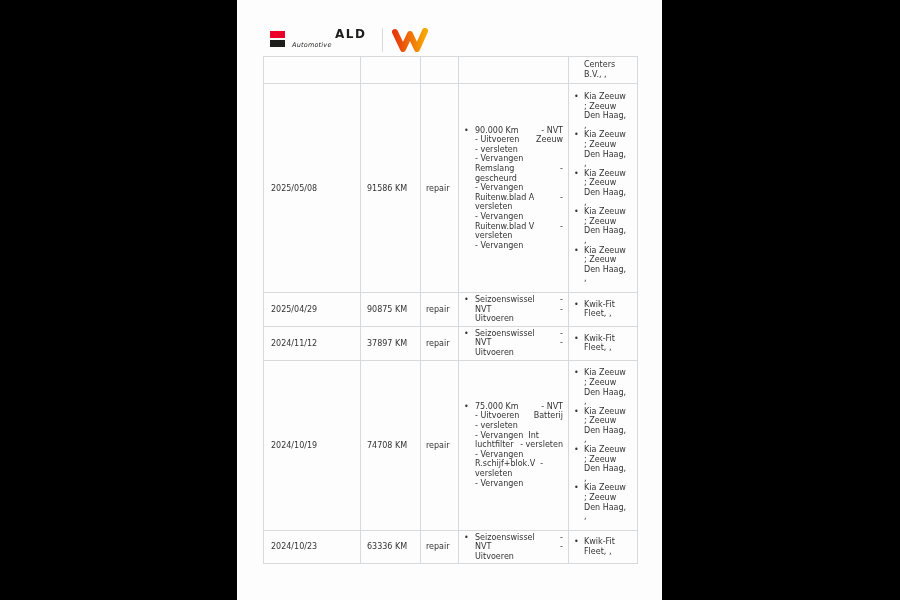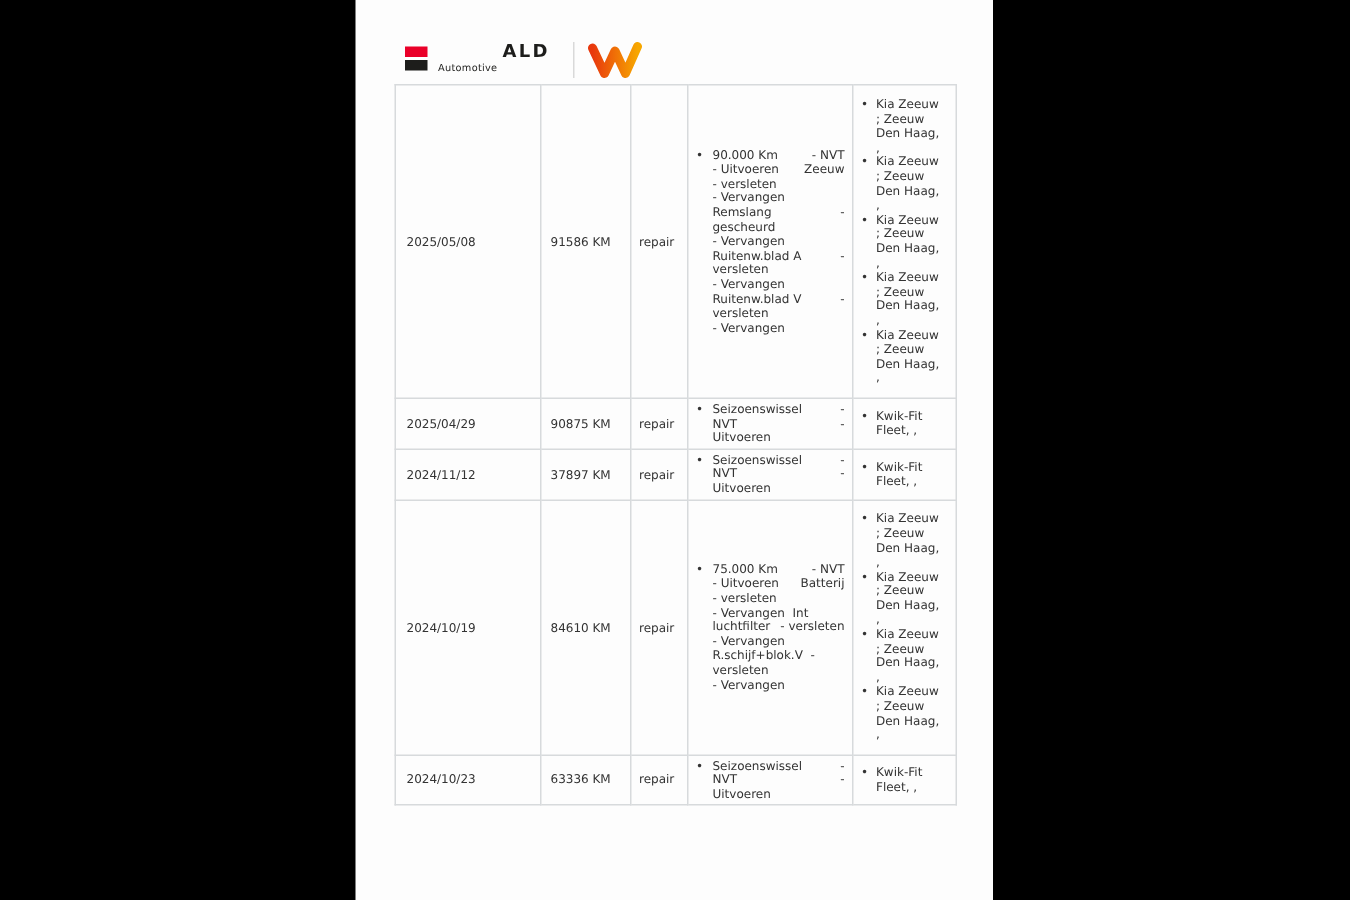--- a/index.html
+++ b/index.html
@@ -10,21 +10,21 @@
            background:#fdfdfd; }
 
   
   .brand { position:absolute; top:28px; left:33px; display:flex; align-items:flex-start; }
   .ald-mark { width:15px; height:16px; margin-top:3px; }
   .ald-mark .r { height:7px; }
   .ald-mark .g { height:2px; background:#fff; }
   .ald-mark .b { height:7px; }
   .ald-text { margin-left:7px; }
   .ald-name { font-size:12px; font-weight:bold; letter-spacing:1.5px; line-height:13px;margin-left:43px; }
-  .ald-sub  { font-size:6.5px; line-height:8px; letter-spacing:0.2px; }
+  .ald-sub  { font-size:6.5px; line-height:8px; letter-spacing:0.2px;font-style:italic; }
   .brand-divider { width:1px; height:24px; background:#d9d9d9; margin:0 8px 0 16px; }
   .wlogo { width:38px; height:25px; margin-top:0; }
 
   
   table.maint { position:absolute; left:26px; top:56px; width:374px;
                 border-collapse:collapse; table-layout:fixed; }
   table.maint td { border:1px solid #d7dadc; vertical-align:middle;
                    font-size:8px; color:#333; padding:2px 0; overflow:hidden; }
   .cell-date { padding-left:7px !important; }
   .cell-km   { padding-left:6px !important;margin-left:33px; }
@@ -76,20 +76,36 @@
 
     <table class="maint">
       <colgroup>
         <col style="width:97px">
           <col style="width:60px">
           <col style="width:38px">
         <col style="width:110px">
           <col style="width:69px">
       </colgroup>
       <tbody id="maint-tbody">
+          <tr style="height: 27px;">
+            <td class="cell-date"></td>
+            <td class="cell-km"></td>
+            <td class="cell-type"></td>
+            <td>
+              <div class="desc-wrap"></div>
+            </td>
+            <td>
+              <div class="sup-wrap">
+                <div class="sup-item">
+                  <div class="sline">Centers</div>
+                  <div class="sline">B.V., ,</div>
+                </div>
+              </div>
+            </td>
+          </tr>
           <tr style="height: 209px;">
             <td class="cell-date">2025/05/08</td>
             <td class="cell-km">91586 KM</td>
             <td class="cell-type">repair</td>
             <td>
               <div class="desc-wrap">
                 <div class="dline"><span class="bullet">•</span><span>90.000 Km</span><span>- NVT</span></div>
                 <div class="dline"><span>- Uitvoeren</span><span>Zeeuw</span></div>
                 <div class="dline plain"><span>- versleten</span></div>
                 <div class="dline plain"><span>- Vervangen</span></div>
@@ -181,21 +197,21 @@
                 <div class="sup-item">
                   <span class="bullet">•</span>
                   <div class="sline">Kwik-Fit</div>
                   <div class="sline">Fleet, ,</div>
                 </div>
               </div>
             </td>
           </tr>
           <tr style="height: 170px;">
             <td class="cell-date">2024/10/19</td>
-            <td class="cell-km">84610 KM</td>
+            <td class="cell-km">74708 KM</td>
             <td class="cell-type">repair</td>
             <td>
               <div class="desc-wrap">
                 <div class="dline"><span class="bullet">•</span><span>75.000 Km</span><span>- NVT</span></div>
                 <div class="dline"><span>- Uitvoeren</span><span>Batterij</span></div>
                 <div class="dline plain"><span>- versleten</span></div>
                 <div class="dline plain"><span>- Vervangen  Int</span></div>
                 <div class="dline"><span>luchtfilter</span><span>- versleten</span></div>
                 <div class="dline plain"><span>- Vervangen</span></div>
                 <div class="dline plain"><span>R.schijf+blok.V  -</span></div>

